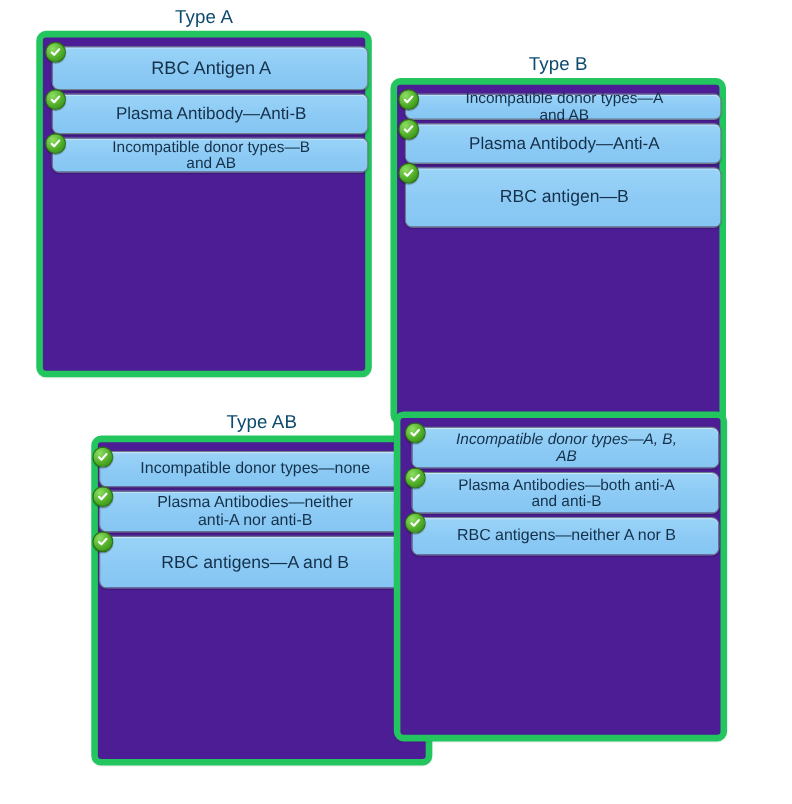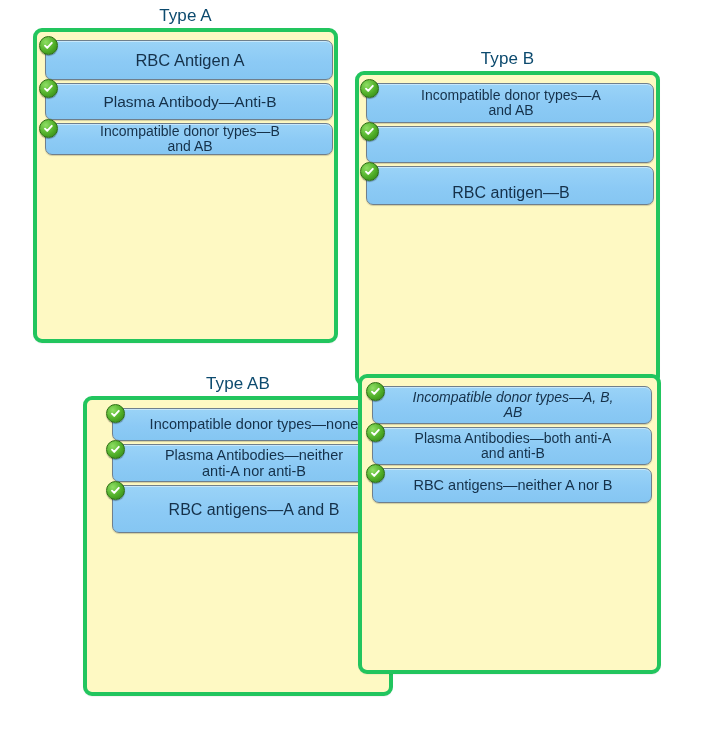--- a/index.html
+++ b/index.html
@@ -32,22 +32,22 @@
     font-weight: 400;
     letter-spacing: 0.1px;
     line-height: 20px;
     height: 22px;
     white-space: nowrap;
   }
 
   .panel {
     position: relative;
     box-sizing: border-box;
-    background: #fef9c3;
-    border: 4px solid #22c55e;
+    background: #4c1d95;
+    border: 6px solid #22c55e;
     border-radius: 9px;
     box-shadow: 0 1px 1px rgba(0,0,0,0.05);
   }
 
   
   .cards {
     position: absolute;
     top: 8px;
   }
   .card {
@@ -95,21 +95,21 @@
   #group-a  { left: 33px;  top: 6px;  width: 305px; }
   #group-a  .panel { height: 315px; }
   #group-a  .cards { left: 8px;  width: 288px; }
 
   #group-b  { left: 355px; top: 6px;  width: 305px; margin-top: 43px; }
   #group-b  .panel { height: 315px; }
   #group-b  .cards { left: 7px;  width: 288px; }
 
   #group-ab { left: 35px;  top: 374px; width: 310px; padding-left: 48px; }
   #group-ab .panel { height: 300px; }
-  #group-ab .cards { left: 25px; width: 282px; }
+  #group-ab .cards { left: 1px; width: 282px; }
 
   #group-o  { left: 358px; top: 374px; width: 303px; }
   #group-o  .panel { height: 300px; }
   #group-o  .cards { left: 10px; width: 280px; }
 </style>
 </head>
 <body>
 
 <div class="board">
 
@@ -148,39 +148,40 @@
 
       </div>
     </div>
   </div>
 
   <div class="group" id="group-b">
     <div class="group-title">Type B</div>
     <div class="panel">
       <div class="cards">
 
-        <div class="card" style="height:40px;">
+        <div class="card" style="height:24px;">
           <span class="check">
             <svg width="11" height="11" viewBox="0 0 12 12">
                 <path d="M2.2 6.2 L4.6 8.6 L9.6 3.1" stroke="#ffffff" stroke-width="2.1" fill="none" stroke-linecap="round" stroke-linejoin="round"></path>
               </svg>
           </span>
           <span class="card-text" style="font-size:14px;line-height:15px;">Incompatible donor types—A
 and AB</span>
         </div>
 
         <div class="card" style="height:37px;">
           <span class="check">
             <svg width="11" height="11" viewBox="0 0 12 12">
                 <path d="M2.2 6.2 L4.6 8.6 L9.6 3.1" stroke="#ffffff" stroke-width="2.1" fill="none" stroke-linecap="round" stroke-linejoin="round"></path>
               </svg>
           </span>
-        </div>
-
-        <div class="card" style="height:39px;align-items:flex-end;">
+          <span class="card-text" style="font-size:15.5px;">Plasma Antibody—Anti-A</span>
+        </div>
+
+        <div class="card" style="height:55px;">
           <span class="check">
             <svg width="11" height="11" viewBox="0 0 12 12">
                 <path d="M2.2 6.2 L4.6 8.6 L9.6 3.1" stroke="#ffffff" stroke-width="2.1" fill="none" stroke-linecap="round" stroke-linejoin="round"></path>
               </svg>
           </span>
           <span class="card-text" style="font-size:16px;">RBC antigen—B</span>
         </div>
 
       </div>
     </div>

